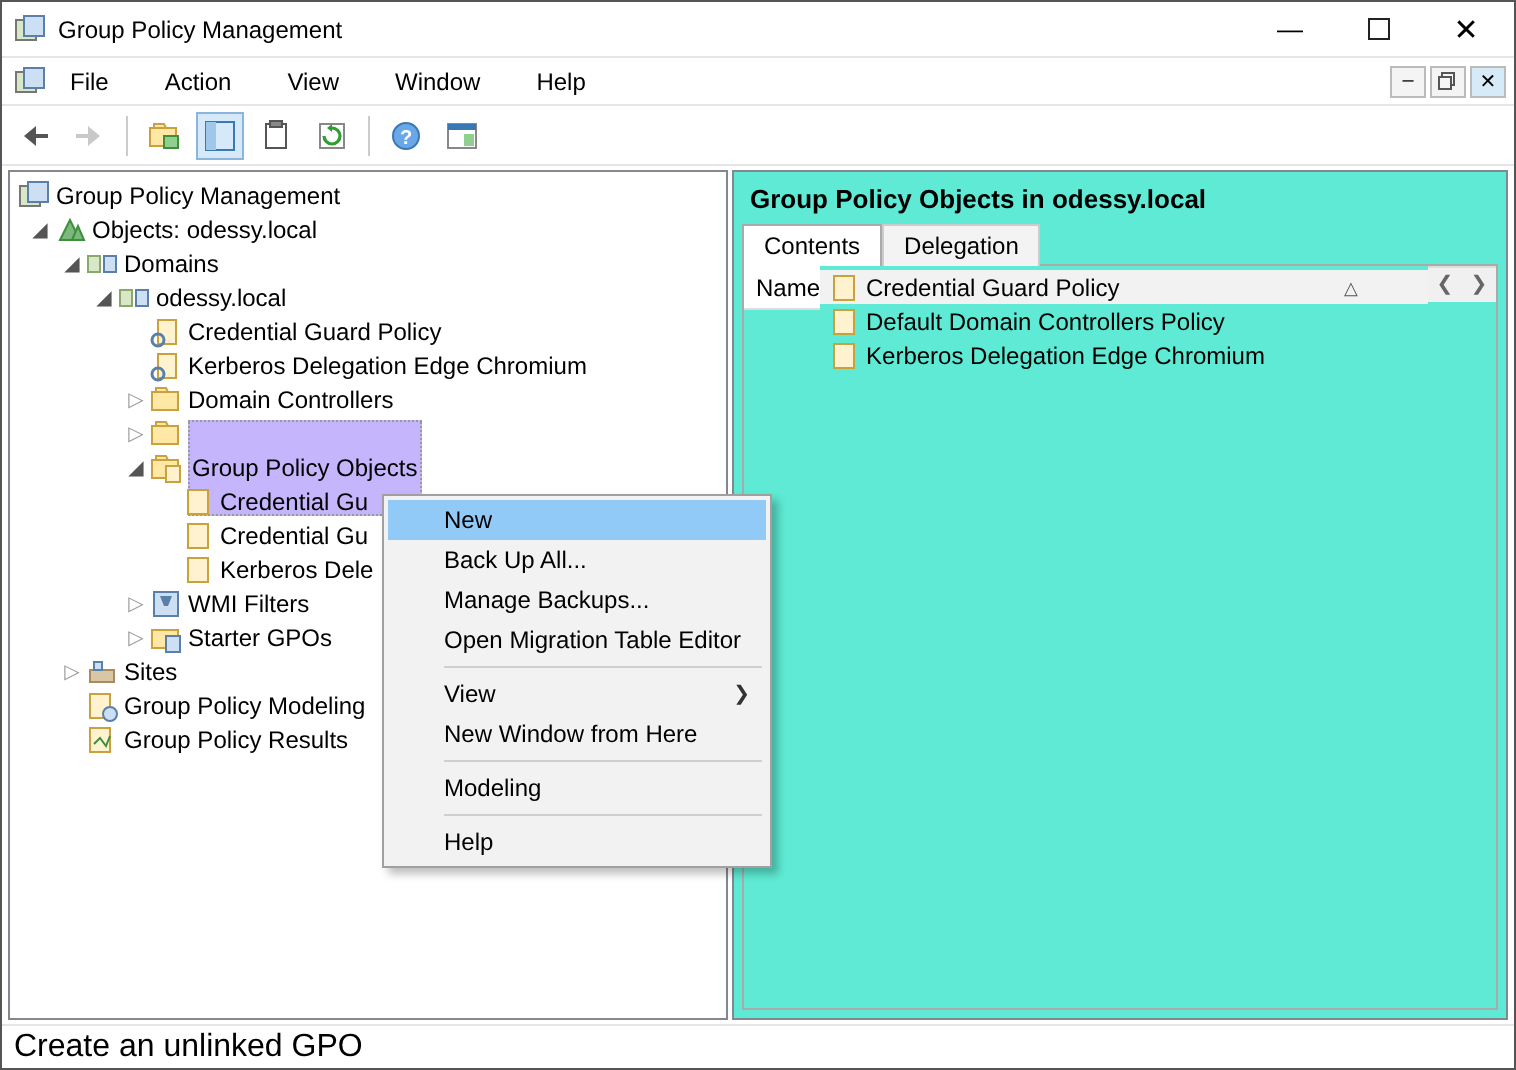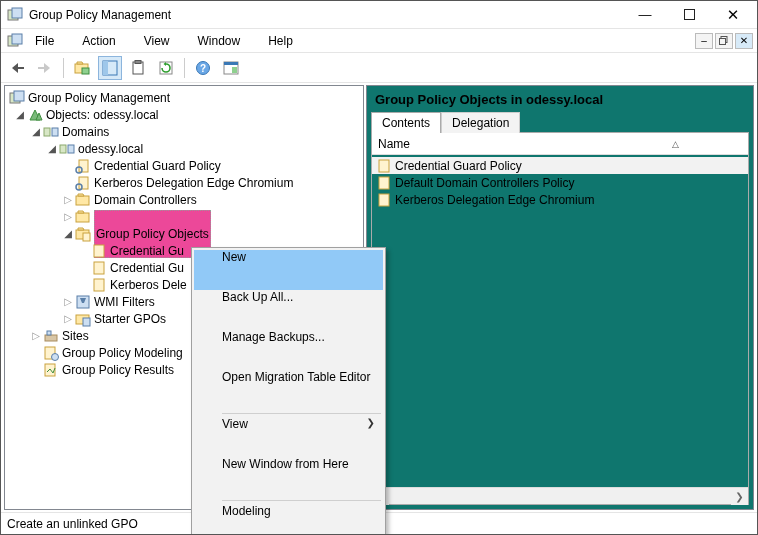--- a/index.html
+++ b/index.html
@@ -13,44 +13,44 @@
   .menubar { height:24px; display:flex; align-items:center; padding-left:6px; gap:28px; flex:1;}
   .menubar span { font-size:12px; }
   .mdibtns { display:flex; gap:2px; padding-right:4px;}
   .mdibtns div { width:18px; height:16px; border:1px solid #bbb; display:flex; align-items:center; justify-content:center; font-size:10px; background:#f4f4f4;}
   .mdibtns div.close { background:#d7eaf8;}
   .toolbar { height:30px; display:flex; align-items:center; padding:0 4px; gap:4px; border-bottom:1px solid #e5e5e5; }
   .tbtn { width:24px; height:24px; display:flex; align-items:center; justify-content:center; border:1px solid transparent;}
   .tsep { width:1px; height:20px; background:#ccc; margin:0 2px;}
   .main { display:flex; height:calc(100% - 28px - 24px - 30px - 22px); }
   .tree-pane { width:360px; border:1px solid #828790; margin:2px 1px 2px 3px; overflow:hidden; position:relative; background:#fff;}
-  .detail-pane { flex:1; border:1px solid #828790; margin:2px 3px 2px 1px; background:#0f766e; display:flex; flex-direction:column; position:relative;}
-  .statusbar { height:22px; display:flex; align-items:center; padding-left:6px; border-top:1px solid #e5e5e5; font-size:12px;}
+  .detail-pane { flex:1; border:1px solid #828790; margin:2px 3px 2px 1px; background:#5eead4; display:flex; flex-direction:column; position:relative;}
+  .statusbar { height:22px; display:flex; align-items:center; padding-left:6px; border-top:1px solid #e5e5e5; font-size:16px;}
   .tree { padding:3px 0 0 4px; white-space:nowrap;}
   .tree-row { height:17px; display:flex; align-items:center; }
   .twisty { width:14px; text-align:center; color:#555; font-size:10px; display:inline-block;}
   .ticon { width:16px; height:16px; margin-right:3px; display:inline-flex; align-items:center; justify-content:center;}
   .tree-row.selected { }
-  .tree-row.selected .label-sel { background:#ec4899; border:1px dotted #999; padding:16px 1px; }
+  .tree-row.selected .label-sel { background:#c4b5fd; border:1px dotted #999; padding:16px 1px; }
   .detail-head { padding:6px 8px 2px 8px; font-weight:700; font-size:13px;}
   .tabs { display:flex; padding-left:4px; margin-top:2px;}
   .tab { padding:3px 10px; font-size:12px; border:1px solid #aaa; border-bottom:none; background:#fff; position:relative; top:1px;}
   .tab.inactive { background:#f3f3f3; border-color:#ccc;}
-  .tabbody { flex:1; border:1px solid #aaa; margin:0 4px 4px 4px; display:flex; flex-direction:column;}
+  .tabbody { flex:1; border:1px solid #aaa; margin:0 4px 4px 4px; display:flex; flex-direction:row;}
   .listhead { height:22px; display:flex; align-items:center; border-bottom:1px solid #ddd; padding-left:6px; background:#fff; position:relative;}
   .listhead .col { flex:1; font-size:12px;}
   .listhead .arrow { color:#555; font-size:9px; position:absolute; left:300px; top:6px;}
   .list { flex:1; padding:2px 0;}
   .list-row { height:17px; display:flex; align-items:center; padding-left:4px;}
   .list-row.sel { background:#f2f2f2;}
   .hscroll { height:17px; background:#f0f0f0; border-top:1px solid #ddd; position:relative; display:flex; align-items:center;}
   .hscroll .btn { width:17px; height:17px; background:#f0f0f0; display:flex; align-items:center; justify-content:center; font-size:10px; color:#666;}
   .hscroll .track { flex:1; position:relative;}
   .ctxmenu { position:absolute; left:190px; top:246px; width:195px; background:#f2f2f2; border:1px solid #a0a0a0; box-shadow:3px 3px 4px rgba(0,0,0,.25); z-index:100; padding:2px;}
-  .ctxmenu .mi { height:40px; display:flex; align-items:flex-start; padding-left:28px; font-size:12px; position:relative;}
+  .ctxmenu .mi { height:20px; display:flex; align-items:center; padding-left:28px; font-size:12px; position:relative;}
   .ctxmenu .mi.hl { background:#91c9f7;}
   .ctxmenu .sep { height:1px; background:#cfcfcf; margin:3px 2px 3px 28px;}
   .ctxmenu .mi .sub { position:absolute; right:8px; font-size:10px; color:#333;}
 </style>
 </head>
 <body>
 
 <div class="titlebar">
   <span class="icon">
     <svg width="16" height="16">

